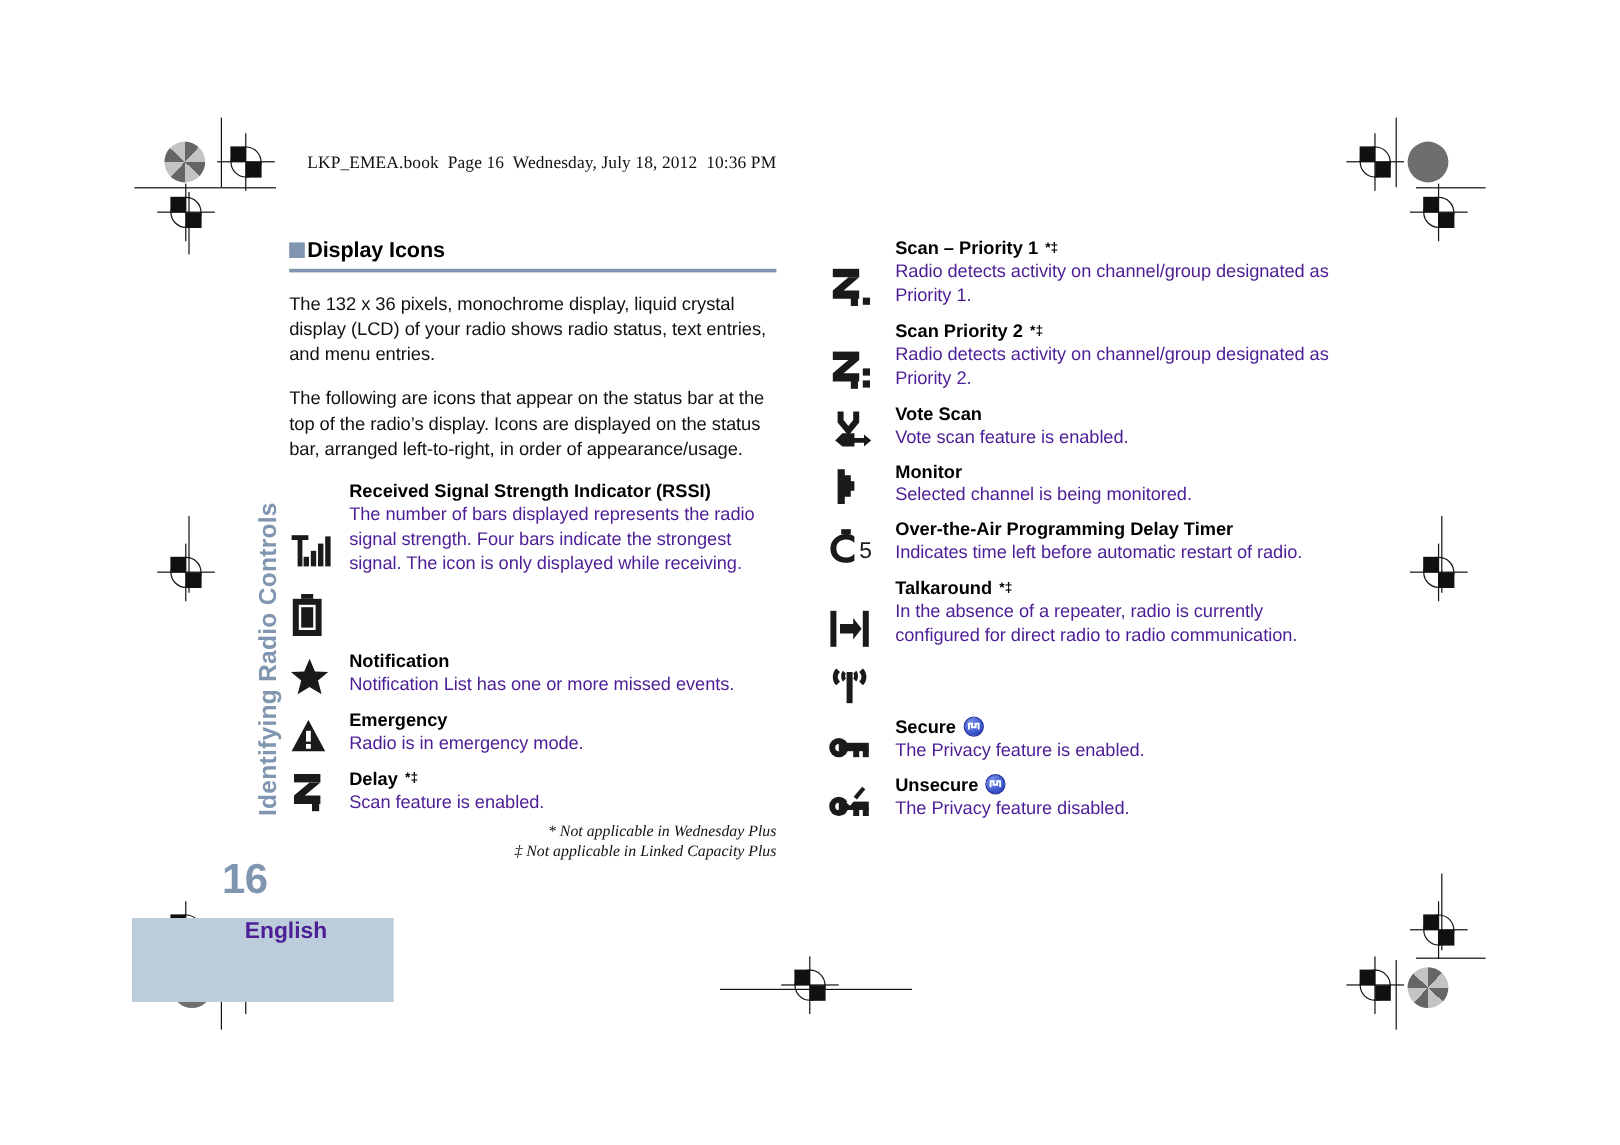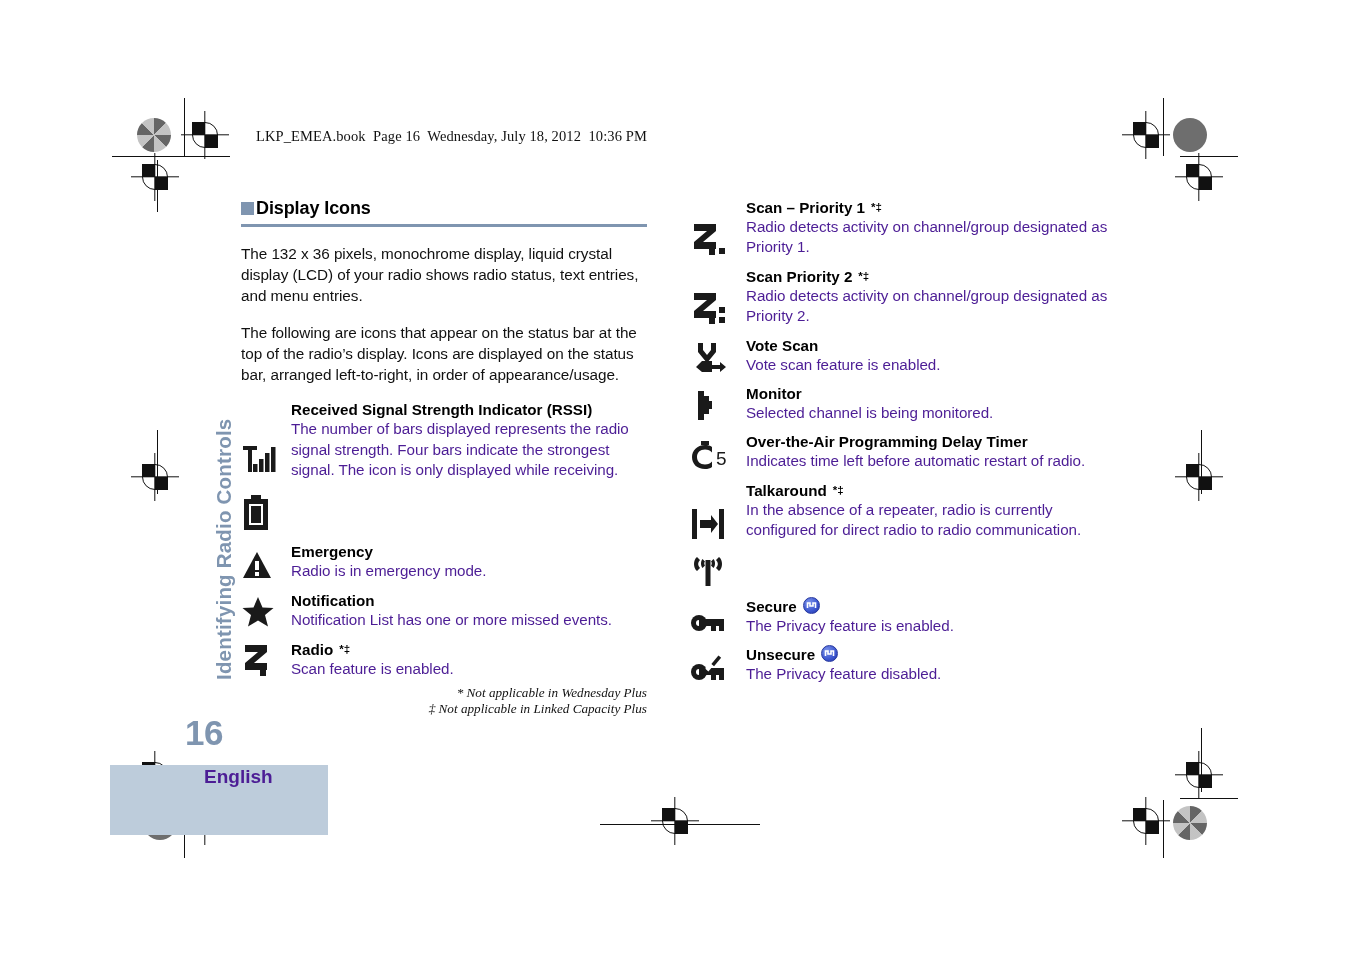--- a/index.html
+++ b/index.html
@@ -389,59 +389,59 @@
         <rect x="10" y="2" width="10" height="4" fill="#1a1a1a"></rect>
         <rect x="3" y="6" width="24" height="31" fill="#1a1a1a"></rect>
         <rect x="8" y="11" width="14" height="21" fill="#ffffff"></rect>
         <rect x="10" y="13" width="10" height="17" fill="#1a1a1a"></rect>
       </svg>
     </div>
   </div>
 
   <div class="entry">
     <div class="entry-icon">
+      <svg class="ic" width="34" height="34" viewBox="0 0 34 34">
+        <path d="M17 1 L21.5 11.5 L32.5 12 L24 19 L27 30.5 L17 24.5 L7 30.5 L10 19 L1.5 12 L12.5 11.5 Z" fill="#1a1a1a"></path>
+      </svg>
+    </div>
+    <div class="entry-body">
+      <div class="entry-title">
+        <span>Notification</span>
+      </div>
+      <div class="entry-desc">Notification List has one or more missed events.</div>
+    </div>
+  </div>
+
+  <div class="entry">
+    <div class="entry-icon">
       <svg class="ic" width="34" height="32" viewBox="0 0 34 32">
         <path d="M16 2 L30 28 L2 28 Z" fill="#1a1a1a"></path>
         <rect x="14" y="11" width="4" height="9" fill="#ffffff"></rect>
         <rect x="14" y="22" width="4" height="4" fill="#ffffff"></rect>
       </svg>
     </div>
     <div class="entry-body">
       <div class="entry-title">
         <span>Emergency</span>
       </div>
       <div class="entry-desc">Radio is in emergency mode.</div>
     </div>
   </div>
 
   <div class="entry">
     <div class="entry-icon">
-      <svg class="ic" width="34" height="34" viewBox="0 0 34 34">
-        <path d="M17 1 L21.5 11.5 L32.5 12 L24 19 L27 30.5 L17 24.5 L7 30.5 L10 19 L1.5 12 L12.5 11.5 Z" fill="#1a1a1a"></path>
-      </svg>
-    </div>
-    <div class="entry-body">
-      <div class="entry-title">
-        <span>Notification</span>
-      </div>
-      <div class="entry-desc">Notification List has one or more missed events.</div>
-    </div>
-  </div>
-
-  <div class="entry">
-    <div class="entry-icon">
       <svg class="ic" width="32" height="36" viewBox="0 0 32 36">
         <rect x="4" y="2" width="22" height="7" fill="#1a1a1a"></rect>
         <path d="M26 9 L13 20 L26 20 L26 27 L4 27 L4 20 L17 9 Z" fill="#1a1a1a"></path>
         <rect x="19" y="26" width="6" height="7" fill="#1a1a1a"></rect>
       </svg>
     </div>
     <div class="entry-body">
       <div class="entry-title">
-        <span>Radio</span>
+        <span>Delay</span>
           <span class="sup">*‡</span>
       </div>
       <div class="entry-desc">Scan feature is enabled.</div>
     </div>
   </div>
 </div>
 
 <div class="footnotes">
   <div>* Not applicable in Wednesday Plus</div>
   <div>‡ Not applicable in Linked Capacity Plus</div>

